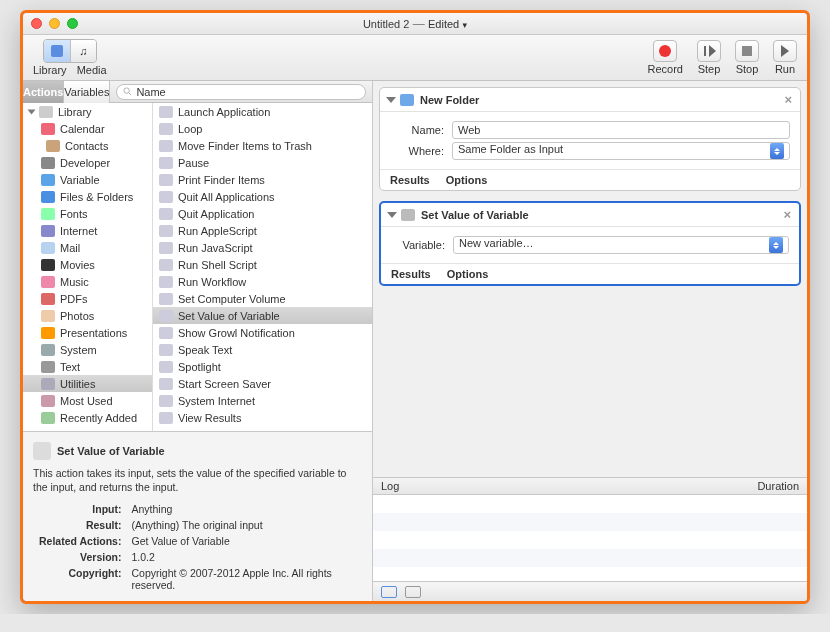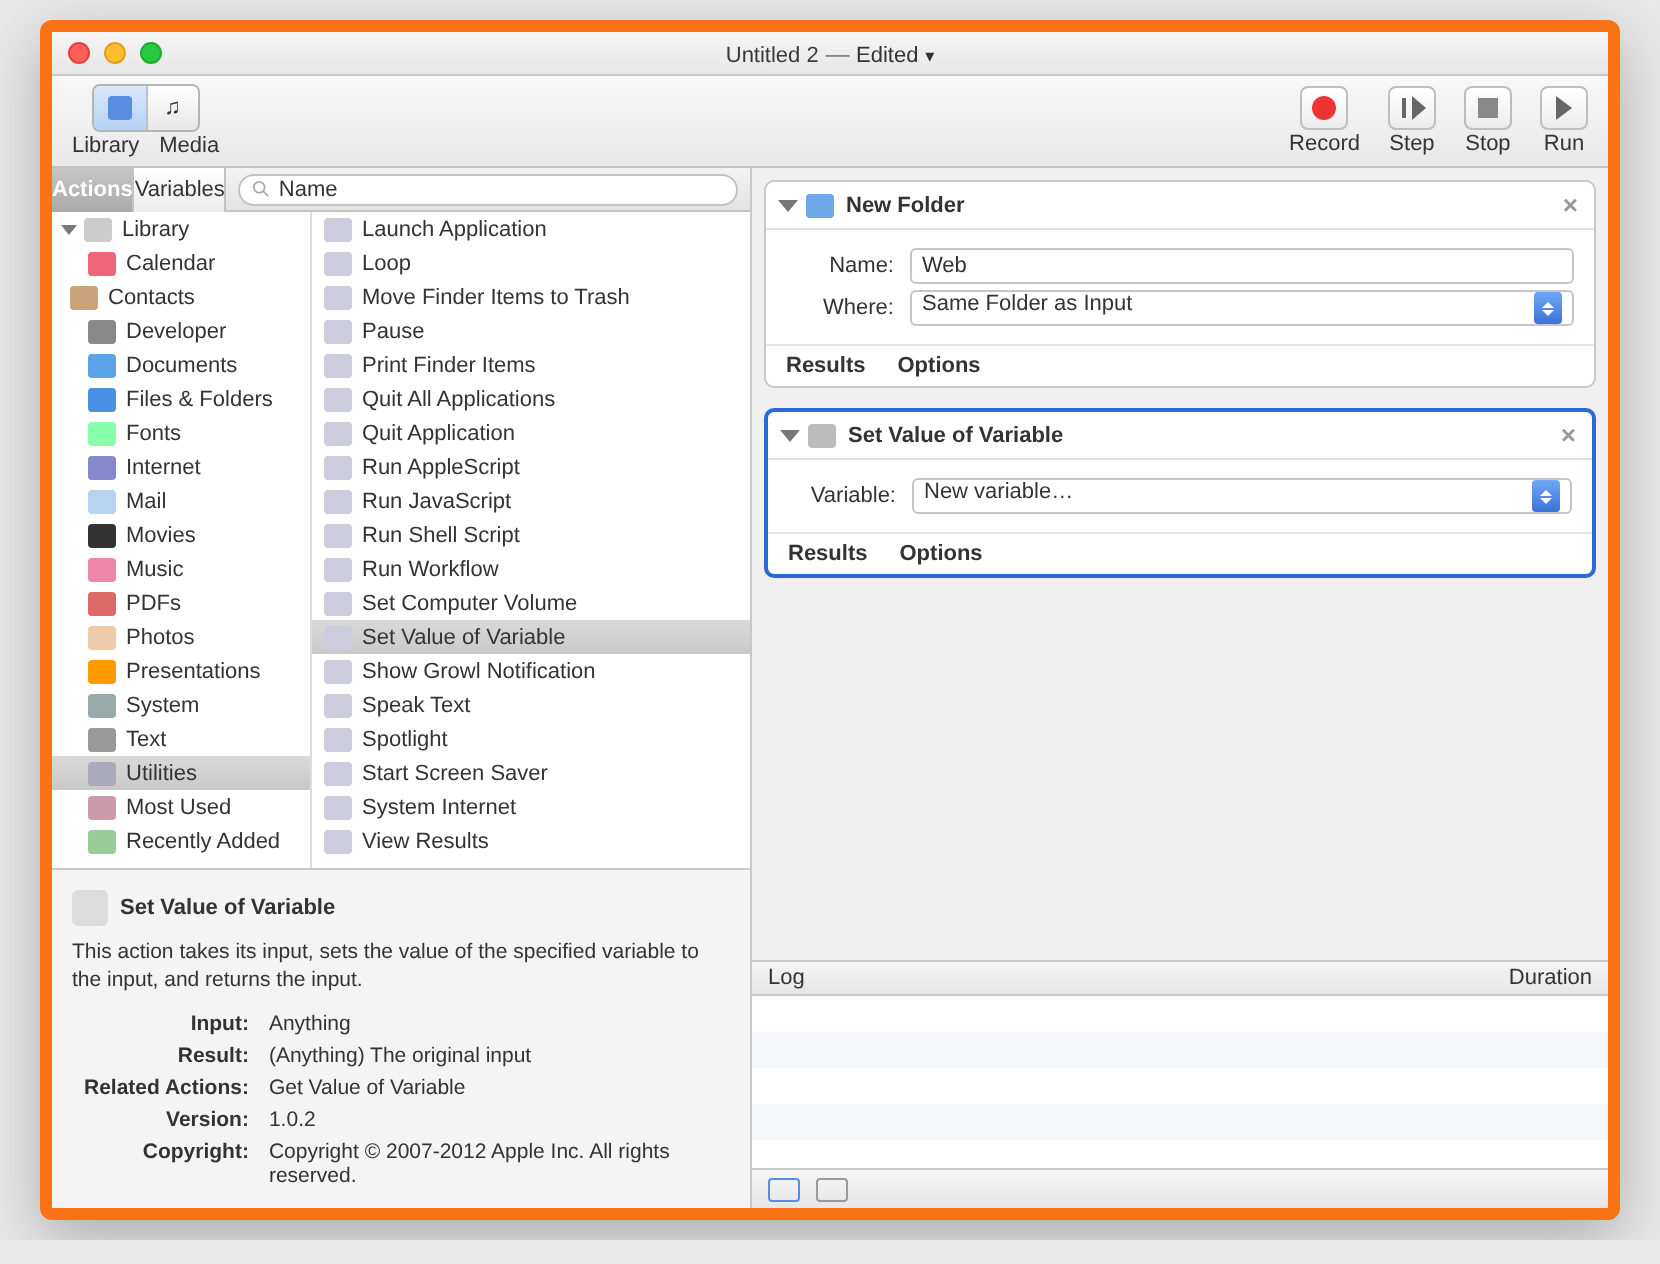--- a/index.html
+++ b/index.html
@@ -1,17 +1,17 @@
 <!DOCTYPE html>
 <html><head>
 <meta charset="utf-8">
 <style>
 *{box-sizing:border-box;margin:0;padding:0;font-family:-apple-system,"Helvetica Neue",Arial,sans-serif;font-size:11px;color:#333}
 body{background:#e8e8e8;display:flex;justify-content:center;align-items:flex-start;padding:10px}
-.window{width:790px;background:#4c1d95;border:6px solid #f97316;border-radius:6px;box-shadow:0 10px 30px rgba(0,0,0,.25);overflow:hidden}
+.window{width:790px;background:#4c1d95;border:3px solid #f97316;border-radius:6px;box-shadow:0 10px 30px rgba(0,0,0,.25);overflow:hidden}
 .titlebar{height:22px;background:linear-gradient(#f6f6f6,#e6e6e6);border-bottom:1px solid #c8c8c8;display:flex;align-items:center;padding:0 8px;position:relative}
 .traffic{display:flex;gap:7px}
 .dot{width:11px;height:11px;border-radius:50%}
 .dot.red{background:#ff5f57;border:1px solid #e1433b}
 .dot.yel{background:#ffbd2e;border:1px solid #dfa022}
 .dot.grn{background:#28c940;border:1px solid #1dad2c}
 .title-center{position:absolute;left:0;right:0;text-align:center;font-size:12px;color:#7a7a7a}
 .title-center .tn{color:#3a3a3a}
 .toolbar{height:46px;background:linear-gradient(#f8f8f8,#e8e8e8);border-bottom:1px solid #c2c2c2;display:flex;align-items:center;padding:0 10px;justify-content:space-between}
 .tb-group{display:flex;gap:14px}
@@ -149,31 +149,31 @@
         <div class="col1" id="col1">
             <div class="li">
               <span class="tri2 open"></span>
               <span class="mini" style="background:#ccc"></span>
               <span>Library</span>
             </div>
             <div class="li" style="padding-left: 18px;">
               <span class="mini" style="background:#e67"></span>
               <span>Calendar</span>
             </div>
-            <div class="li" style="padding-left: 9px; align-items: center;">
+            <div class="li" style="padding-left: 23px; align-items: center;">
               <span class="mini" style="background:#caa37a"></span>
               <span>Contacts</span>
             </div>
             <div class="li" style="padding-left: 18px;">
               <span class="mini" style="background:#888"></span>
               <span>Developer</span>
             </div>
             <div class="li" style="padding-left: 18px;">
               <span class="mini" style="background:#5aa3e6"></span>
-              <span>Documents</span>
+              <span>Variable</span>
             </div>
             <div class="li" style="padding-left: 18px;">
               <span class="mini" style="background:#4a90e2"></span>
               <span>Files &amp; Folders</span>
             </div>
             <div class="li" style="padding-left: 18px;">
               <span class="mini" style="background:#8fa"></span>
               <span>Fonts</span>
             </div>
             <div class="li" style="padding-left: 18px;">

